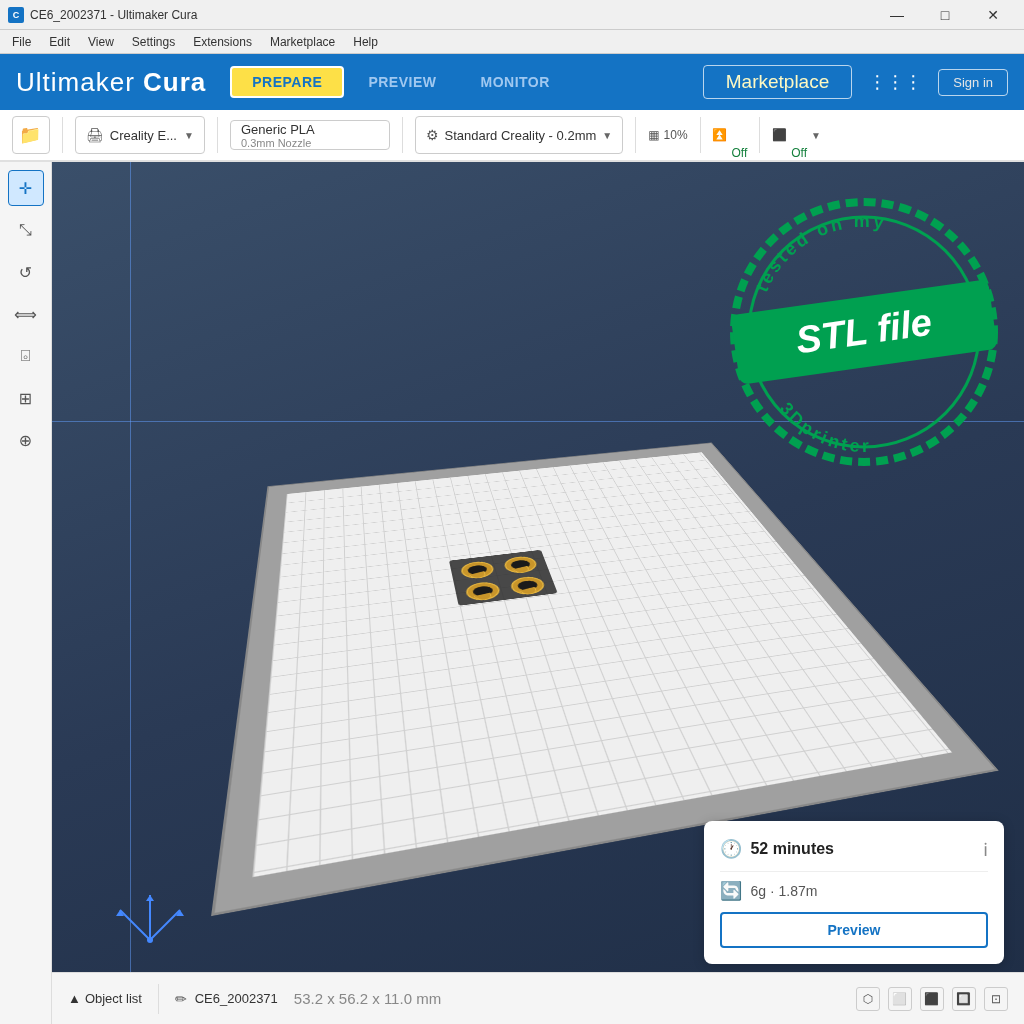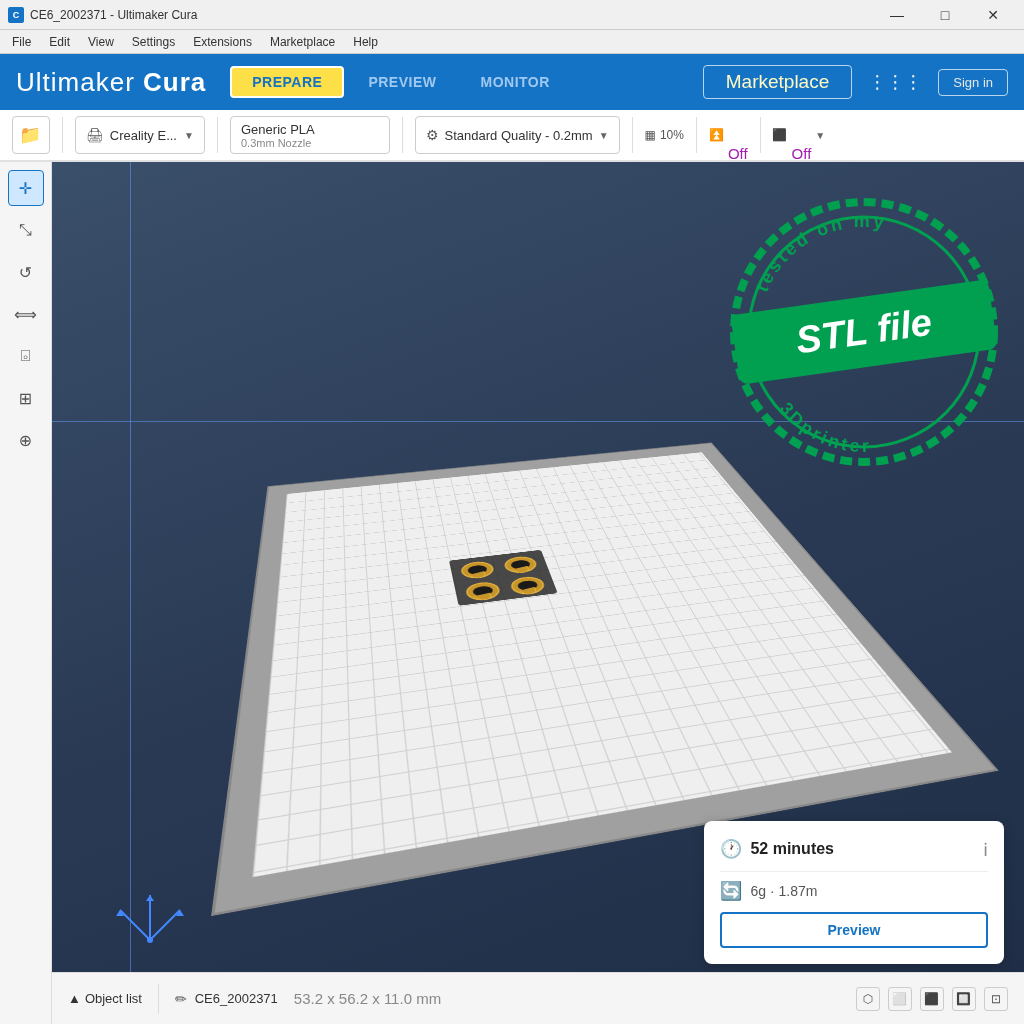--- a/index.html
+++ b/index.html
@@ -128,21 +128,21 @@
     .toolbar-select-arrow { font-size: 10px; color: #666; }
 
     .toolbar-material {
       display: flex; flex-direction: column; justify-content: center;
       border: 1px solid #ccc;
       border-radius: 4px;
       padding: 4px 10px;
       cursor: pointer;
       background: white;
       min-width: 160px;
-      height: 38px;
+      height: 30px;
       gap: 0;
     }
     .toolbar-material-main { font-size: 13px; color: #333; font-weight: 500; }
     .toolbar-material-sub { font-size: 11px; color: #888; }
 
     .toolbar-quality {
       display: flex; align-items: center; gap: 6px;
       border: 1px solid #ccc;
       border-radius: 4px;
       padding: 4px 10px;
@@ -157,21 +157,21 @@
     .toolbar-pct {
       display: flex; align-items: center; gap: 4px;
       font-size: 12px; color: #555;
     }
 
     .toolbar-toggle {
       display: flex; align-items: center; gap: 4px;
       font-size: 12px; color: #555;
       cursor: pointer;
     }
-    .toolbar-toggle-label { font-size: 15px; color: #a21caf; margin-top: 36px; }
+    .toolbar-toggle-label { font-size: 12px; color: #15803d; margin-top: 36px; }
 
     
     .main-area {
       display: flex;
       width: 1024px;
       height: calc(1024px - 30px - 24px - 56px - 52px);
       position: relative;
       background: #2a3f5f;
       overflow: hidden;
     }
@@ -364,21 +364,21 @@
     <span class="toolbar-select-arrow">▼</span>
   </div>
   <div class="toolbar-divider"></div>
   <div class="toolbar-material">
     <span class="toolbar-material-main">Generic PLA</span>
     <span class="toolbar-material-sub">0.3mm Nozzle</span>
   </div>
   <div class="toolbar-divider"></div>
   <div class="toolbar-quality">
     <span class="toolbar-quality-icon">⚙</span>
-    <span class="toolbar-quality-text">Standard Quality - 0.2mm</span>
+    <span class="toolbar-quality-text">Standard Creality - 0.2mm</span>
     <span style="font-size:10px;color:#666;">▼</span>
   </div>
   <div class="toolbar-divider"></div>
   <div class="toolbar-pct">
     <span>▦</span>
     <span>10%</span>
   </div>
   <div class="toolbar-divider"></div>
   <div class="toolbar-toggle">
     <span>⏫</span>

